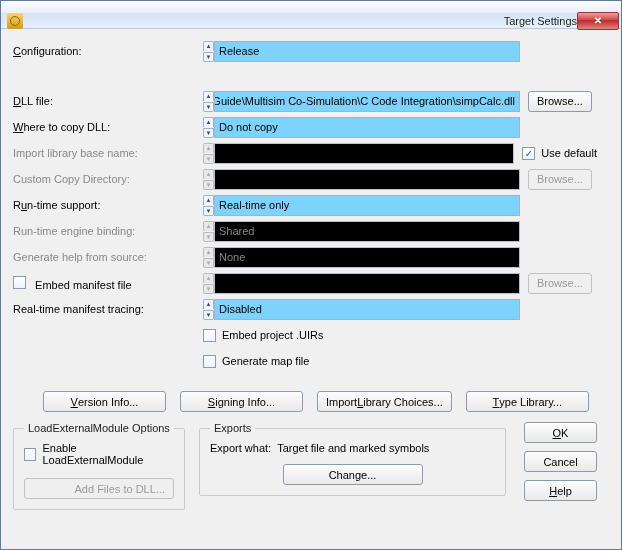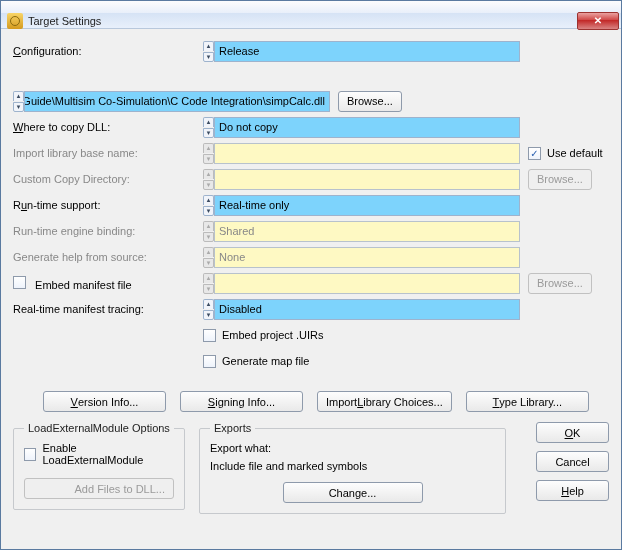--- a/index.html
+++ b/index.html
@@ -1,59 +1,59 @@
 <!DOCTYPE html>
 <html><head>
 <meta charset="utf-8">
 <style>
   * { box-sizing: border-box; font-family: "Segoe UI", Tahoma, sans-serif; font-size: 11px; }
   body { margin: 0; background: #fff; }
   .window { width: 622px; height: 550px; border: 1px solid #5a7aa0; background: #f0f0f0; display: flex; flex-direction: column; }
-  .titlebar { height: 28px; background: linear-gradient(#fcfcfd,#e8effa 45%,#d6e3f5 46%,#e8f0fb); display: flex; align-items: center; padding: 12px 2px 0 6px; border-bottom: 1px solid #b8c8dc; }
+  .titlebar { height: 28px; background: linear-gradient(#fcfcfd,#e8effa 45%,#d6e3f5 46%,#e8f0fb); display: flex; align-items: center; padding: 12px 2px 0 6px; border-bottom: 1px solid #b8c8dc; text-align: right; }
   .titlebar .icon { width: 16px; height: 16px; background: linear-gradient(#f8d568,#d49a1e); border-radius: 2px; margin-right: 5px; position: relative; }
   .titlebar .icon::after { content:""; position:absolute; width:8px; height:8px; border:1px solid #8a6a10; border-radius:50%; top:3px; left:3px; }
   .title-text { flex: 1; color: #222; }
   .close-btn { width: 42px; height: 18px; background: linear-gradient(#eaa1a0,#cf4544 45%,#c22928 46%,#da8483); border: 1px solid #9c3230; border-radius: 2px; color:#fff; display:flex; align-items:center; justify-content:center; font-weight:bold; font-size:10px; cursor:pointer; }
 
-  .body { flex:1; padding: 10px 12px 10px 12px; position: relative; }
+  .body { flex:1; padding: 10px 24px 10px 12px; position: relative; }
 
   .row { display:flex; align-items:center; height:24px; margin-bottom:2px; }
   .lbl { width: 190px; color:#000; }
   .lbl.dim { color:#888; }
   .u0 { text-decoration: underline; } 
 
   .spin-wrap { position:relative; width:11px; height:21px; }
   .spin-up, .spin-down { position:absolute; left:0; width:11px; height:10px; background:#f1f4fa; border:1px solid #9eb3cd; display:flex; align-items:center; justify-content:center; font-size:7px; color:#3a4a60; cursor:pointer; }
   .spin-up { top:0; border-bottom:none; border-radius:2px 2px 0 0; }
   .spin-down { bottom:0; border-radius:0 0 2px 2px; }
   .spin-up.dim, .spin-down.dim { background:#e8e8e8; border-color:#bbb; color:#aaa; }
 
   .field { flex:1; display:flex; align-items:stretch; }
   .txtbox { flex:1; height:21px; border:1px solid #9eb3cd; background:#7dd3fc; padding:0 4px; display:flex; align-items:center; color:#000; overflow:hidden; white-space:nowrap; }
-  .txtbox.dis { background:#fef9c3; border-color:#b8c2cc; color:#888; }
+  .txtbox.dis { background:#000000; border-color:#b8c2cc; color:#888; }
 
   .btn { height:21px; min-width:60px; padding:0 8px; background:linear-gradient(#fdfdfd,#e9e9e9); border:1px solid #8e9aab; border-radius:3px; color:#000; display:inline-flex; align-items:center; justify-content:center; cursor:pointer; }
   .btn.dis { color:#9a9a9a; border-color:#c1c1c1; background:#efefef; cursor:default; }
   .btn.wide { min-width:123px; }
 
   .chk { width:13px; height:13px; border:1px solid #8e9aab; background:linear-gradient(#fff,#eef3fb); margin-right:6px; display:inline-flex; align-items:center; justify-content:center; font-size:10px; color:#2a60b0; cursor:pointer; }
 
   .gap { height:24px; }
   .btnrow { display:flex; gap:14px; margin:18px 0 10px 30px; }
 
   .botrow { display:flex; gap:14px; align-items:flex-start; }
   fieldset { border:1px solid #c6c9cd; border-radius:2px; padding:8px 10px 10px 10px; margin:0; }
   legend { padding:0 4px; color:#222; }
 
   .right-col { display:flex; flex-direction:column; gap:8px; margin-left:auto; width:73px; }
   .right-col .btn { width:73px; }
 
   .group1 { width:172px; }
   .group2 { width:307px; }
-  .group2 .exprow { display:flex; gap:6px; margin-bottom:10px;flex-direction:column; }
+  .group2 .exprow { display:flex; gap:6px; margin-bottom:10px; }
 </style>
 </head>
 <body>
 <div class="window">
 
   <div class="titlebar">
     <span class="icon"></span>
     <span class="title-text">Target Settings</span>
     <div class="close-btn">✕</div>
   </div>
@@ -69,20 +69,21 @@
           </div>
         <div class="txtbox">
             <span>Release</span>
           </div>
       </div>
     </div>
 
     <div class="gap"></div>
 
     <div class="row">
+      <div class="lbl"><span class="u0">D</span><span>LL file:</span></div>
       <div class="field" style="max-width:317px">
         <div class="spin-wrap">
             <div class="spin-up">▴</div>
             <div class="spin-down">▾</div>
           </div>
         <div class="txtbox" style="direction:rtl;text-align:left;">
             <span style="direction:ltr;unicode-bidi:bidi-override;">gn Guide\Multisim Co-Simulation\C Code Integration\simpCalc.dll</span>
           </div>
       </div>
       <div style="width:8px"></div>
@@ -243,21 +244,21 @@
         </div>
         <div class="btn dis" style="width:100%;justify-content:flex-end;">
             <span>Add Files to DLL...</span>
           </div>
       </fieldset>
 
       <fieldset class="group2">
         <legend>Exports</legend>
         <div class="exprow">
           <span>Export what:</span>
-          <span>Include file and marked symbols</span>
+          <span>Target file and marked symbols</span>
         </div>
         <div style="display:flex;justify-content:center;">
           <div class="btn" style="width:140px;">
               <span>Change...</span>
             </div>
         </div>
       </fieldset>
 
       <div class="right-col">
         <div class="btn">

